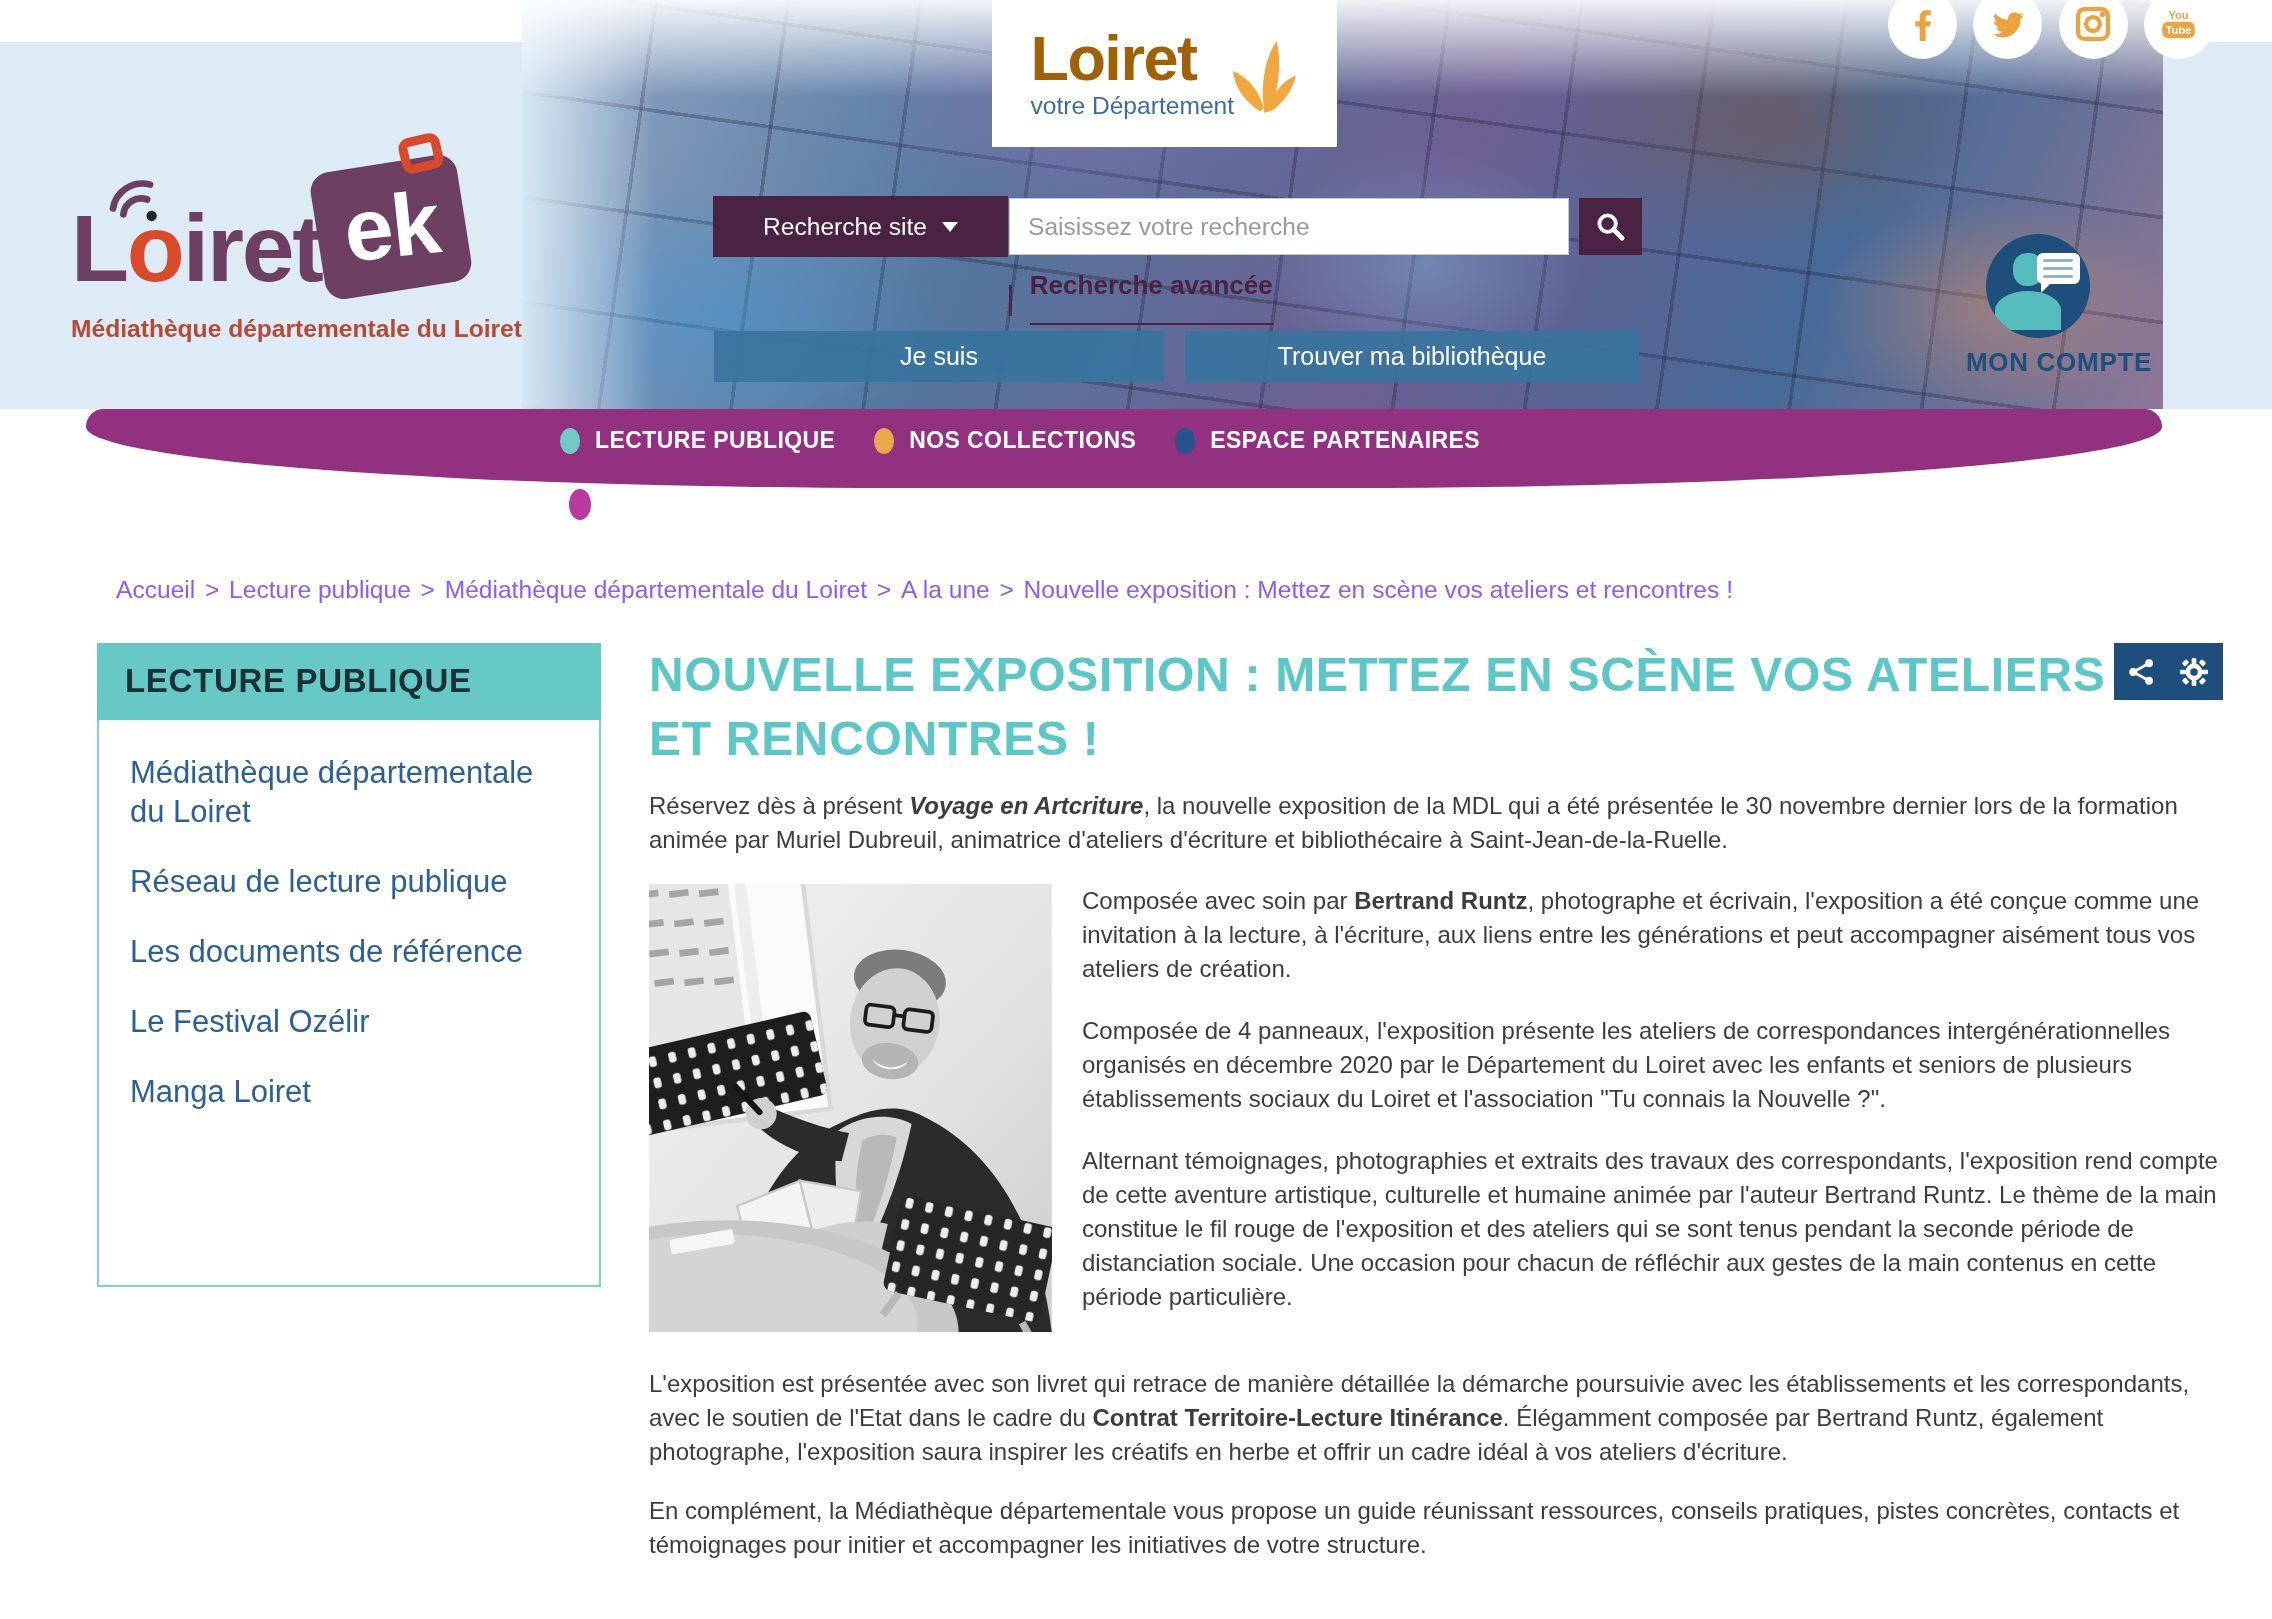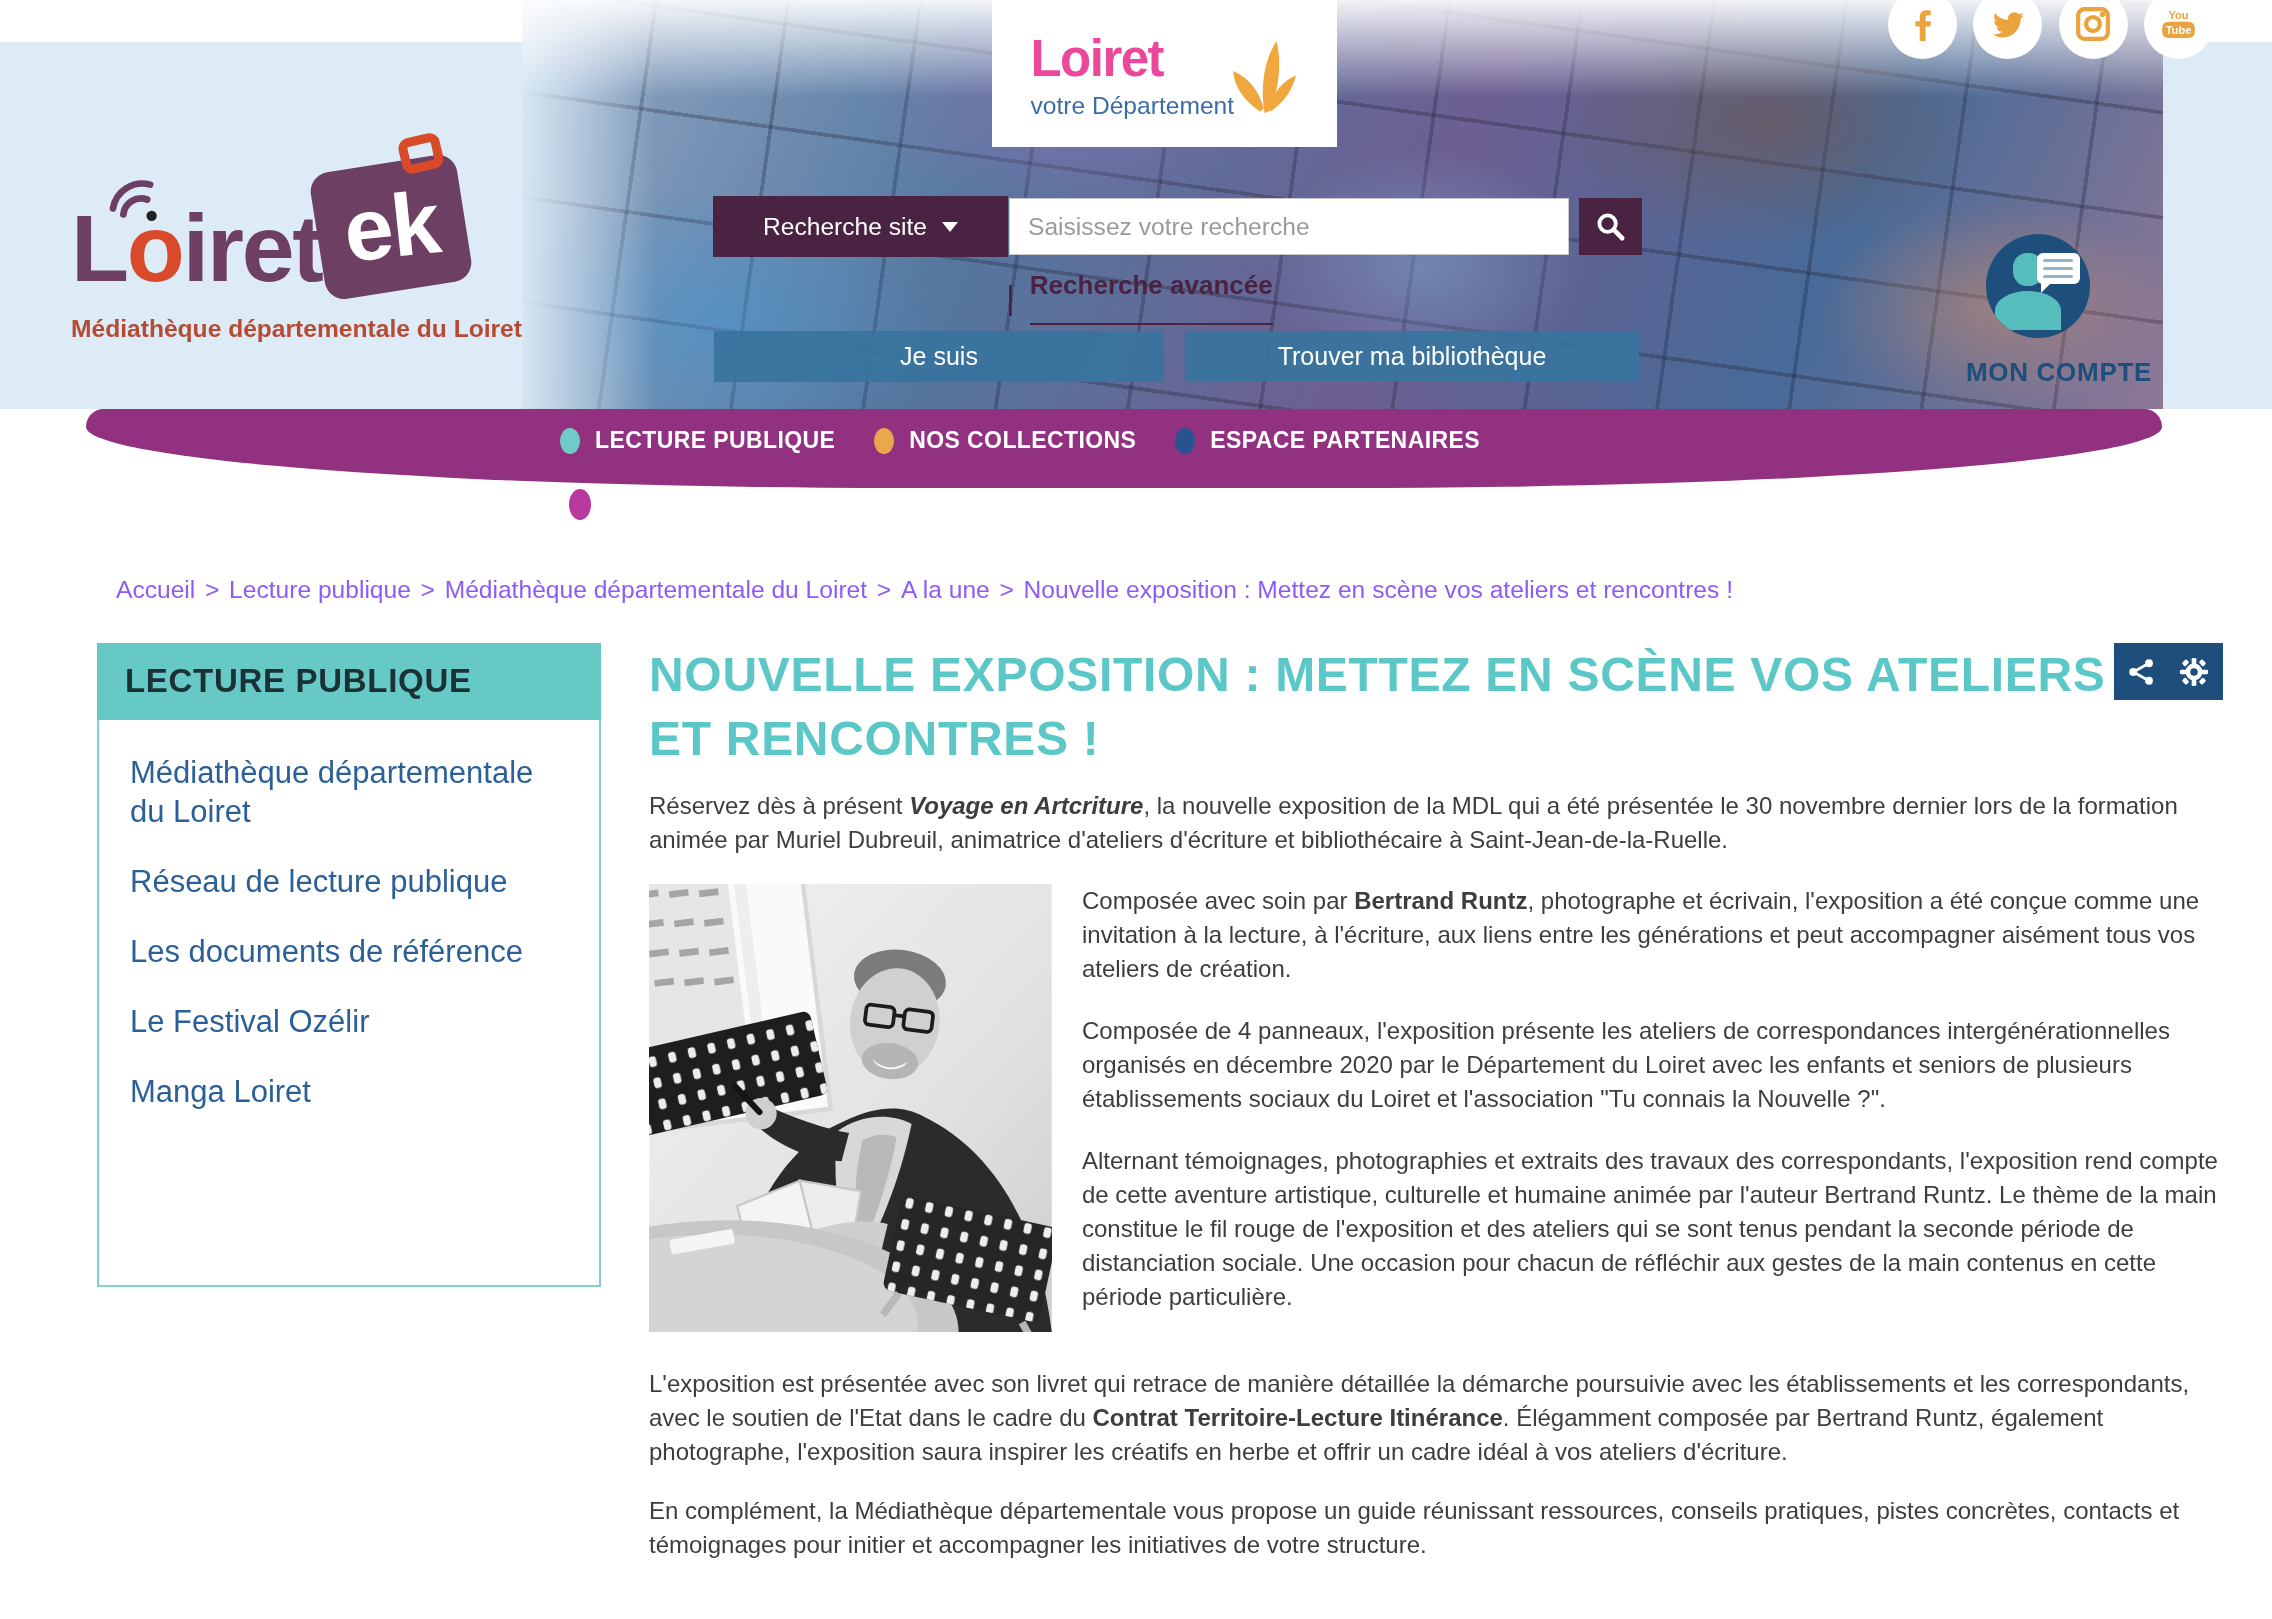--- a/index.html
+++ b/index.html
@@ -39,21 +39,21 @@
   .handle { position:absolute; top:-22.4px; right:12px; width:42px; height:36px;
     border:9.7px solid #d94a2b; border-radius:10.4px; transform:rotate(-4deg); z-index:-1; }
   .case .ek { color:#fff; font-size:88px; letter-spacing:-1.5px; transform:rotate(3deg); }
   .tagline { margin-top:19.4px; font-size:24.6px; font-weight:700; color:#b64a32; }
 
   
   .dept { position:absolute; left:992px; top:0; width:345px; height:147px; background:#fff;
     display:flex; align-items:center; justify-content:center; }
   .dept-inner { display:flex; align-items:flex-start; }
   .dept-text { display:flex; flex-direction:column; }
-  .dept-name { color:#ec4899; font-weight:700; font-size:51px; line-height:63px; letter-spacing:-1.5px; }
+  .dept-name { color:#a16207; font-weight:700; font-size:63px; line-height:63px; letter-spacing:-1.5px; }
   .dept-sub { color:#3b6ca5; font-size:24.6px; margin-top:1.5px; }
   .petals { margin-left:-4.5px; margin-top:13.4px; }
 
   
   .social { position:absolute; left:1888px; top:-10.4px; display:flex; gap:16.4px; }
   .soc { width:69px; height:69px; border-radius:50%; background:#fff;
     display:flex; align-items:center; justify-content:center; }
 
   
   .scope { position:absolute; left:713px; top:196px; width:295px; height:61px; background:#4a2342;
@@ -76,21 +76,21 @@
   
   .account { position:absolute; left:1986px; top:234px; width:104px; height:104px; border-radius:50%;
     background:#1d4e7c; cursor:pointer; }
   .acc-head { position:absolute; left:27px; top:19.4px; width:30px; height:33px; border-radius:45%; background:#56bdbd; }
   .acc-body { position:absolute; left:9px; top:57px; width:66px; height:39px; border-radius:50% 50% 0 0; background:#56bdbd; }
   .account { overflow:hidden; }
   .bubble { position:absolute; right:10.4px; top:19.4px; width:43px; height:31px; background:#fff; border-radius:6px; }
   .bubble i { display:block; height:3px; background:#8fb6c9; margin:5.2px 6.7px 0 6.7px; border-radius:1.5px; }
   .bubble:after { content:""; position:absolute; left:4.5px; bottom:-9px; border:6px solid transparent;
     border-top-color:#fff; border-left-color:#fff; }
-  .account-label { position:absolute; left:1947px; top:357px; width:224px; text-align:center;
+  .account-label { position:absolute; left:1947px; top:347px; width:224px; text-align:center;
     color:#1d4e7c; font-weight:600; font-size:26px; letter-spacing:0.7px; cursor:pointer; }
 
   
   .band { position:absolute; left:86px; top:409px; width:2076px; height:79px; background:#913180;
     border-radius:22.4px 22.4px 50% 50% / 22.4px 22.4px 78px 78px;
     display:flex; align-items:flex-start; padding:18px 0 0 474px; gap:39px; }
   .nav-item { display:flex; align-items:center; gap:15px; cursor:pointer; }
   .nav-dot { width:20px; height:26px; border-radius:50%; }
   .nav-label { color:#fff; font-size:23px; font-weight:600; letter-spacing:0.4px; }
   .active-dot { position:absolute; left:569px; top:489px; width:22.4px; height:31px; border-radius:50%; background:#b93a9e; }

